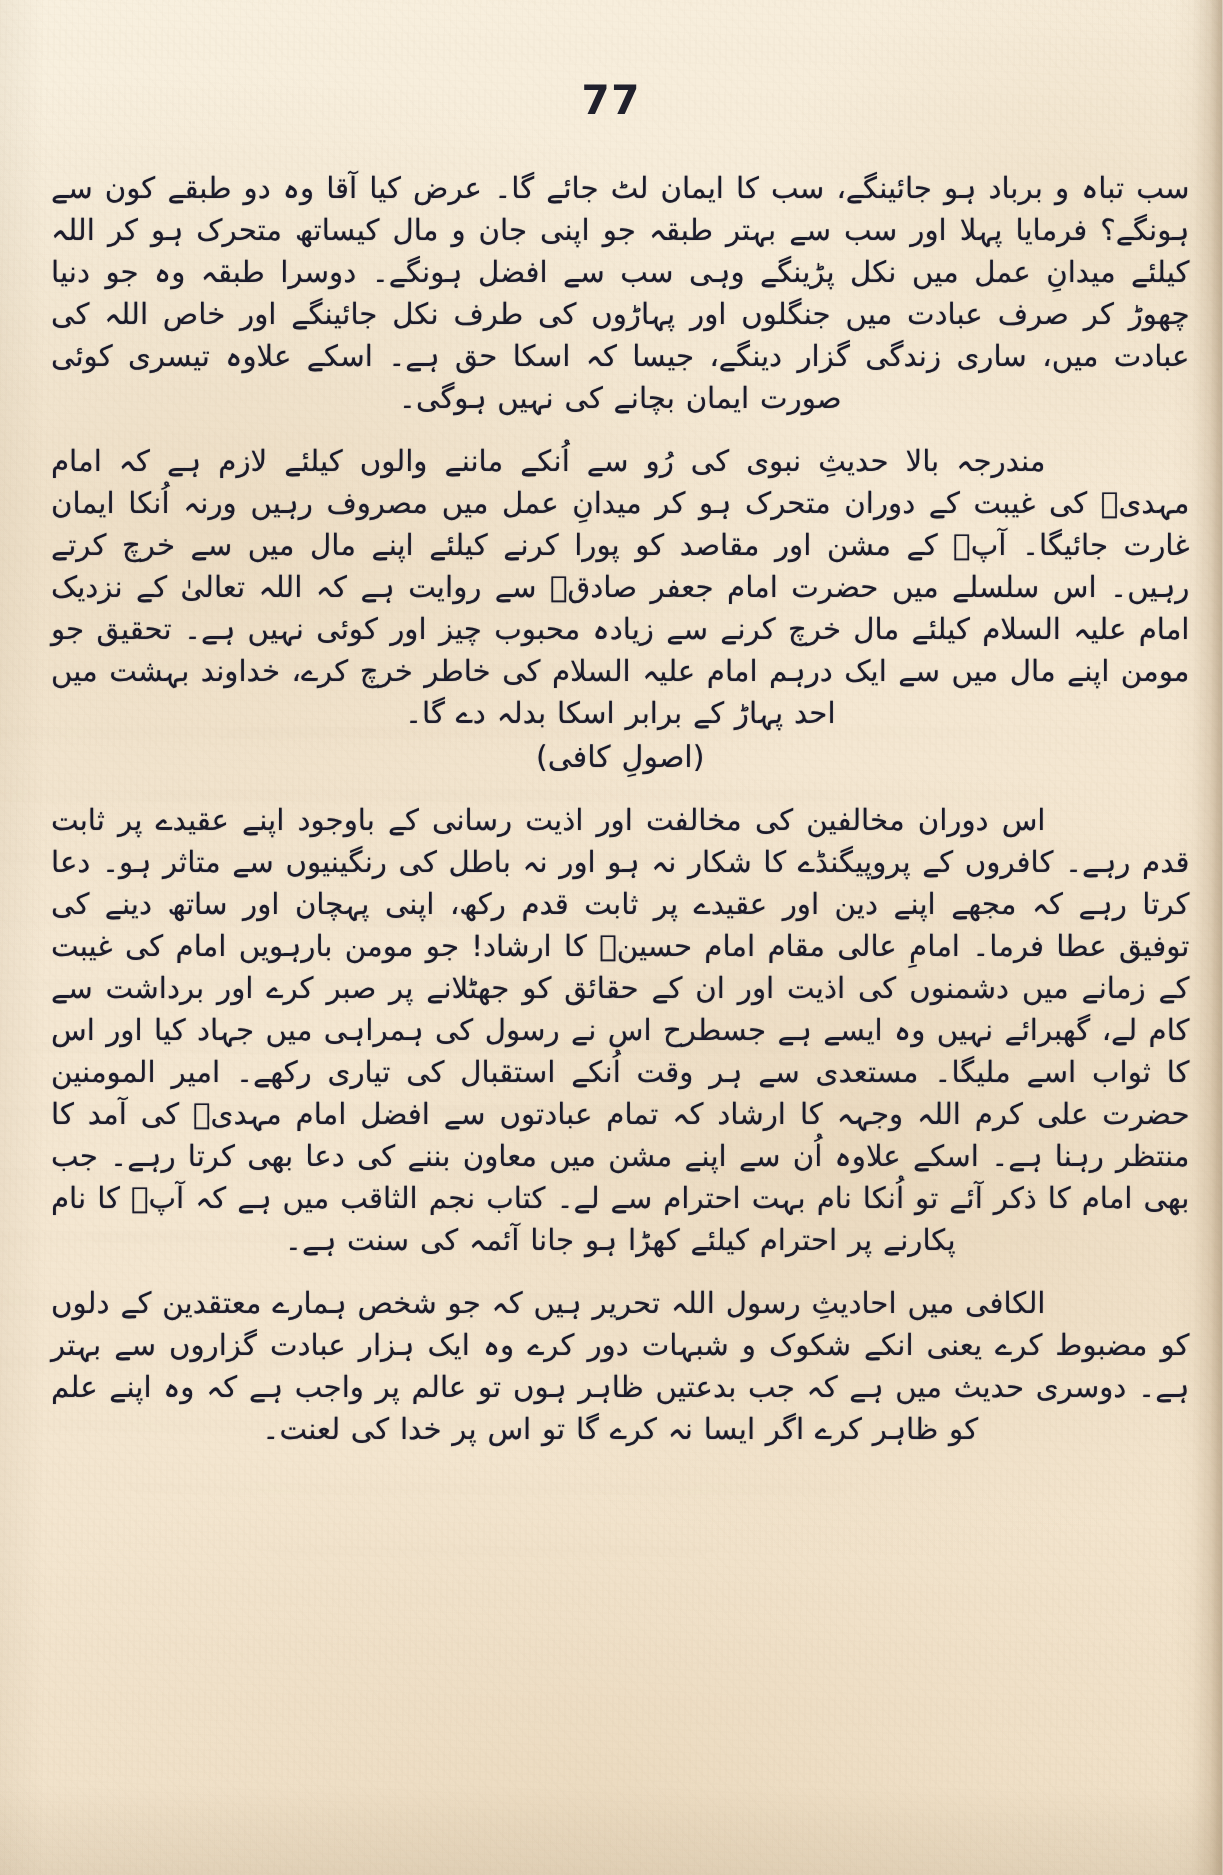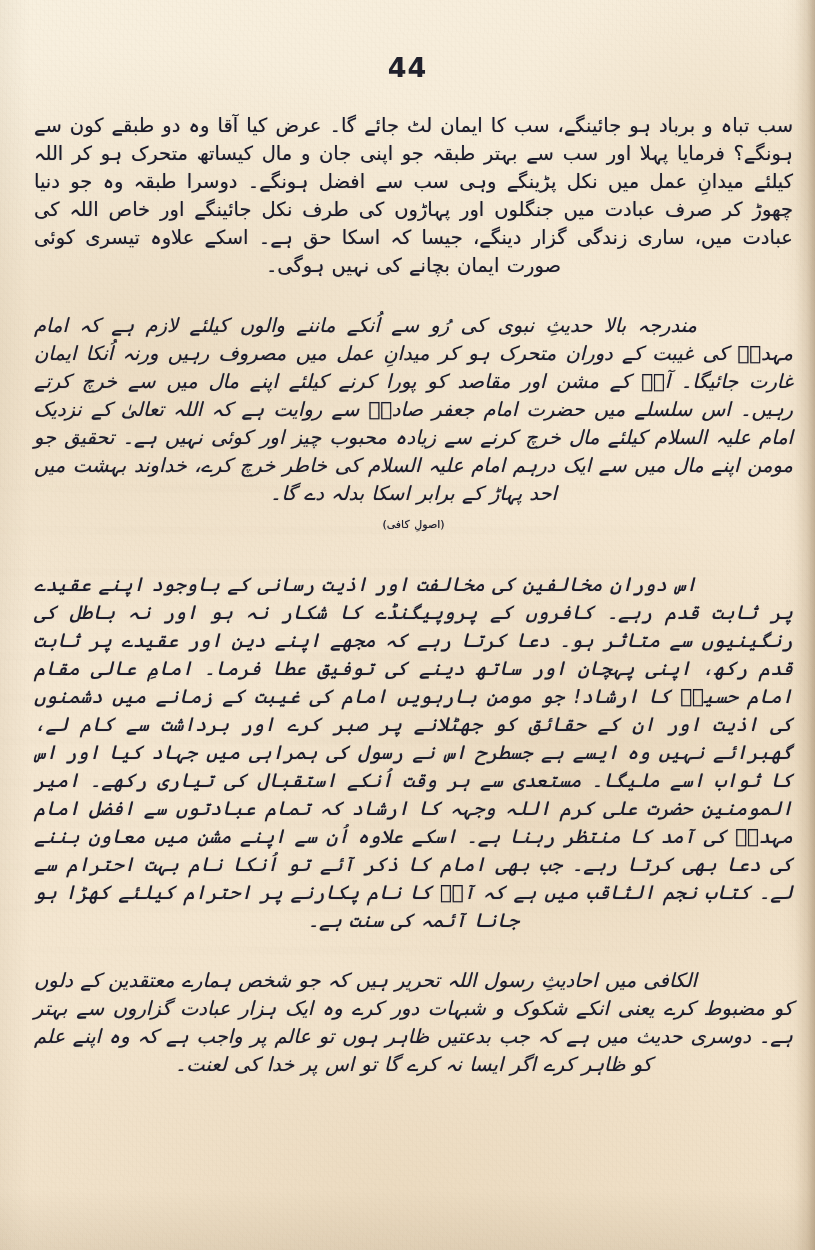--- a/index.html
+++ b/index.html
@@ -119,36 +119,36 @@
     font-family: "DejaVu Sans", "Liberation Sans", sans-serif;
     font-size: 19.5px;
     line-height: 28px;
     color: #1b1b2b;
     margin: 0 0 2px 0;
     text-shadow: 0 0 0.7px rgba(30,30,50,0.55);
     word-spacing: 1px;
   }
 
   .para.indent { text-indent: 96px; }
-  .para.gap-before { margin-top: 32px; font-style: italic; }
+  .para.gap-before { margin-top: 14px; }
   .para.tight { margin-bottom: 0; }
 
   .cite {
     display: inline-block;
-    font-size: 11px;
+    font-size: 20px;
     padding: 0 10px;
   }
 </style>
 </head>
 <body>
 
 <div class="page">
   <div class="content">
 
-    <div class="folio">44</div>
+    <div class="folio">77</div>
 
     <div class="body-text">
 
       <p class="para">سب تباہ و برباد ہو جائینگے، سب کا ایمان لٹ جائے گا۔ عرض کیا آقا وہ دو طبقے کون سے ہونگے؟ فرمایا پہلا اور سب سے بہتر طبقہ جو اپنی جان و مال کیساتھ متحرک ہو کر اللہ کیلئے میدانِ عمل میں نکل پڑینگے وہی سب سے افضل ہونگے۔ دوسرا طبقہ وہ جو دنیا چھوڑ کر صرف عبادت میں جنگلوں اور پہاڑوں کی طرف نکل جائینگے اور خاص اللہ کی عبادت میں، ساری زندگی گزار دینگے، جیسا کہ اسکا حق ہے۔ اسکے علاوہ تیسری کوئی صورت ایمان بچانے کی نہیں ہوگی۔</p>
 
       <p class="para indent gap-before tight">مندرجہ بالا حدیثِ نبوی کی رُو سے اُنکے ماننے والوں کیلئے لازم ہے کہ امام مہدیؑ کی غیبت کے دوران متحرک ہو کر میدانِ عمل میں مصروف رہیں ورنہ اُنکا ایمان غارت جائیگا۔ آپؑ کے مشن اور مقاصد کو پورا کرنے کیلئے اپنے مال میں سے خرچ کرتے رہیں۔ اس سلسلے میں حضرت امام جعفر صادقؑ سے روایت ہے کہ اللہ تعالیٰ کے نزدیک امام علیہ السلام کیلئے مال خرچ کرنے سے زیادہ محبوب چیز اور کوئی نہیں ہے۔ تحقیق جو مومن اپنے مال میں سے ایک درہم امام علیہ السلام کی خاطر خرچ کرے، خداوند بہشت میں احد پہاڑ کے برابر اسکا بدلہ دے گا۔</p>
       <p class="para" style="text-align-last:center;">
         <span class="cite">(اصولِ کافی)</span>
       </p>
 

